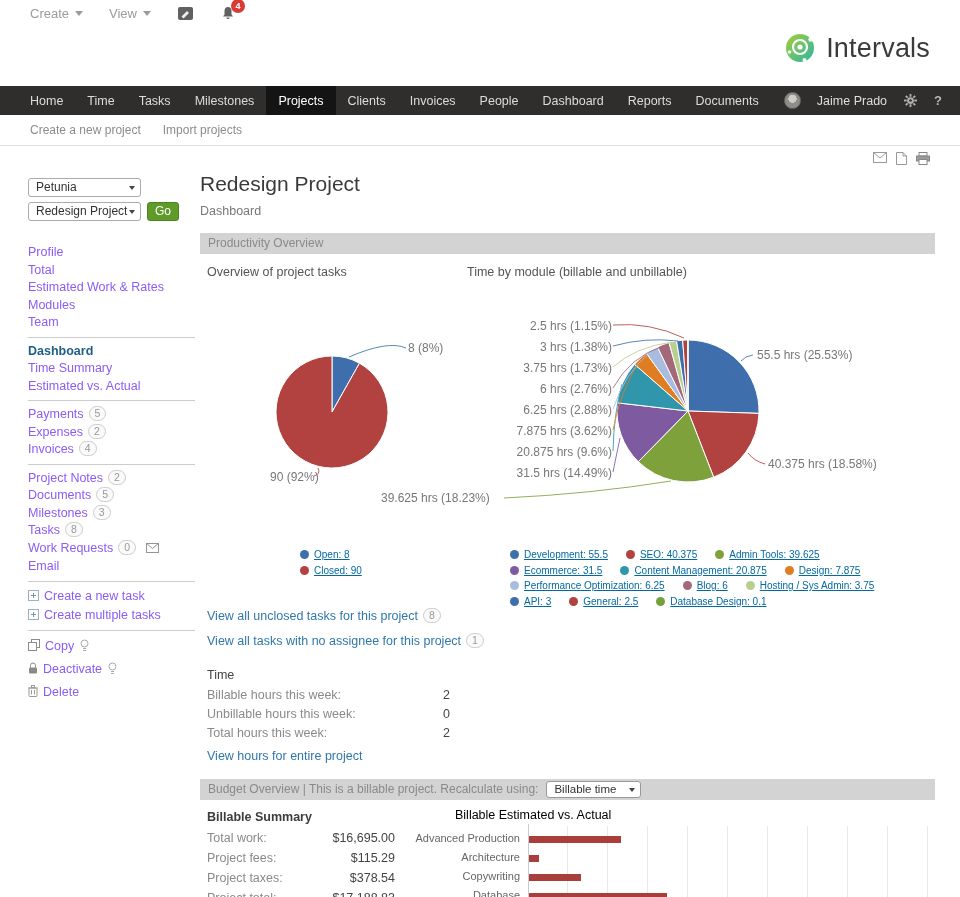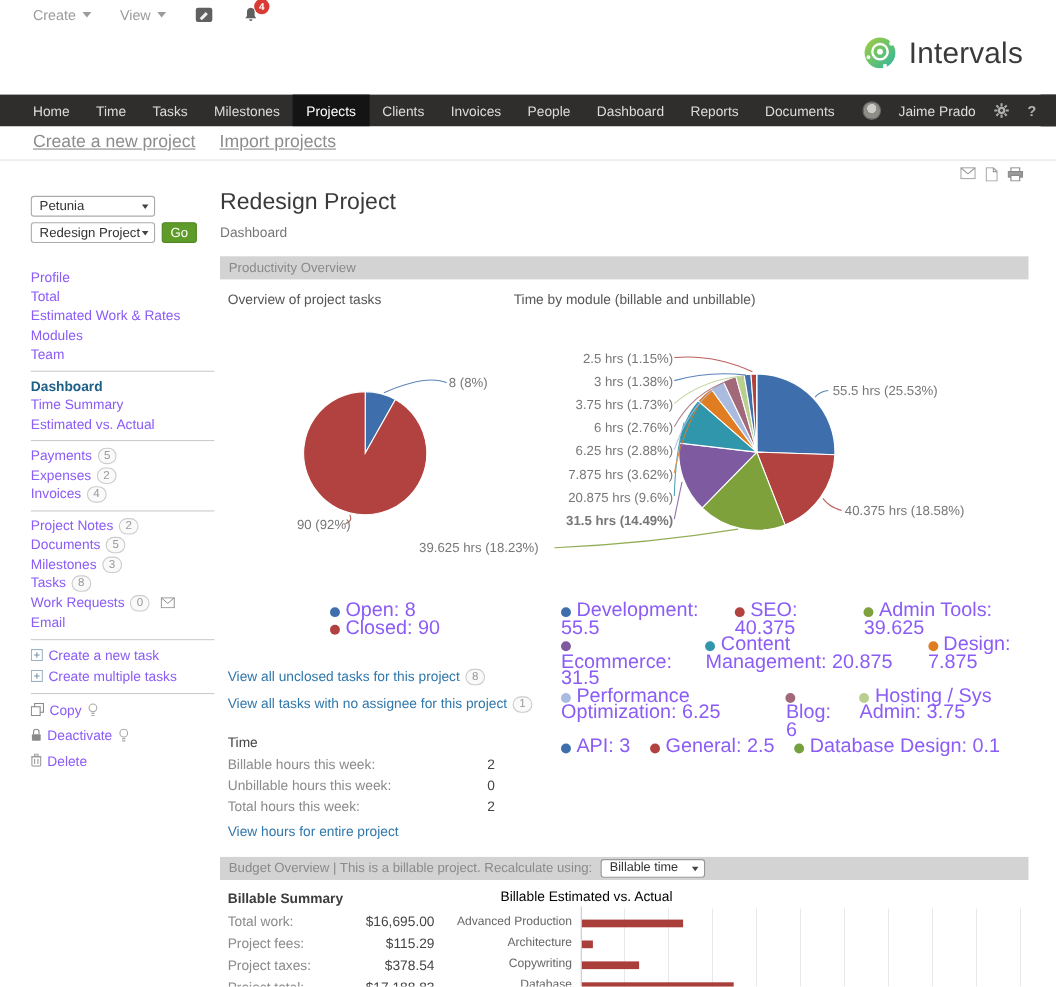--- a/index.html
+++ b/index.html
@@ -23,21 +23,21 @@
   .nav-item { color:#dcdcdc; font-size:12.5px; padding:0 12px; display:flex; align-items:center; cursor:pointer; }
   .nav-item.active { background:#141414; color:#fff; }
   .nav-right { position:absolute; right:18px; top:0; height:29px; display:flex; align-items:center; gap:16px; }
   .avatar { width:17px; height:17px; border-radius:50%; background:radial-gradient(circle at 50% 38%, #cfcdc8 0 34%, #8f8d88 35% 100%); border:1px solid #6a6965; }
   .nav-user { color:#dedede; font-size:12.5px; }
   .nav-help { color:#b5b5b5; font-size:13px; font-weight:bold; cursor:pointer; }
   .right-strip { position:absolute; left:946px; top:86px; width:14px; height:47px; background:#2f2e2d; }
 
   
   .subnav { position:absolute; left:0; top:115px; width:960px; height:31px; background:#fff; border-bottom:1px solid #e3e3e3; display:flex; align-items:center; gap:22px; padding-left:30px; }
-  .subnav a { color:#8c8c8c; font-size:16px;text-decoration:underline; }
+  .subnav a { color:#8c8c8c; font-size:12px; }
 
   
   .sidebar { position:absolute; left:28px; top:178px; width:167px; font-size:12.5px; }
   .fakeselect { position:relative; width:113px; height:19px; border:1px solid #ababab; border-radius:3px; background:#fff; color:#333; font-size:12px; line-height:17px; padding:0 16px 0 7px; cursor:pointer; margin-bottom:5px; white-space:nowrap; overflow:hidden; }
   .fakeselect .caret-s { position:absolute; right:5px; top:7px; width:0; height:0; border-left:3.5px solid transparent; border-right:3.5px solid transparent; border-top:4.5px solid #444; }
   .sel-row { display:flex; gap:6px; }
   .go-btn { height:19px; padding:0 7px; background:#5e9b28; border:1px solid #4f8520; border-radius:3px; color:#fff; font-size:12px; line-height:17px; cursor:pointer; }
   .snav { list-style:none; margin-top:18px; }
   .snav.tight { margin-top:0; }
   .snav li { line-height:17.5px; }
@@ -63,21 +63,21 @@
   .col-title { position:absolute; font-size:12.5px; color:#555; }
 
   
   .charts { position:absolute; left:0; top:262px; width:735px; height:352px; }
   .charts svg.pie { position:absolute; cursor:pointer; }
   #pie0 { left:75px; top:93px; }
   #pie1 { left:416px; top:77px; }
   .connectors { position:absolute; left:0; top:0; }
   .plabel { position:absolute; font-size:12px; color:#777; white-space:nowrap; }
   .p2stack { left:262px; width:150px; text-align:right; }
-  .legend { position:absolute; font-size:18px; color:#8b5cf6; }
+  .legend { position:absolute; font-size:10px; color:#0369a1;text-decoration:underline; }
   .legend .lrow { display:flex; gap:18px; line-height:15.5px; }
   .dot { display:inline-block; width:9px; height:9px; border-radius:50%; margin-right:5px; vertical-align:-1px; }
 
   
   .tasklink { position:absolute; left:7px; font-size:12.5px; }
   .tasklink a { color:#3077ab; }
   .time-head { position:absolute; left:7px; top:668px; font-size:12.5px; color:#444; }
   .time-row { position:absolute; left:7px; width:440px; font-size:12.5px; color:#8a8a8a; }
   .time-row .val { position:absolute; left:236px; color:#444; }
 
@@ -334,21 +334,21 @@
       <div class="plabel" style="left:208px; top:79px;">8 (8%)</div>
       <div class="plabel" style="left:70px; top:208px;">90 (92%)</div>
 
       <div class="plabel p2stack" style="top:57px;">2.5 hrs (1.15%)</div>
       <div class="plabel p2stack" style="top:78px;">3 hrs (1.38%)</div>
       <div class="plabel p2stack" style="top:99px;">3.75 hrs (1.73%)</div>
       <div class="plabel p2stack" style="top:120px;">6 hrs (2.76%)</div>
       <div class="plabel p2stack" style="top:141px;">6.25 hrs (2.88%)</div>
       <div class="plabel p2stack" style="top:162px;">7.875 hrs (3.62%)</div>
       <div class="plabel p2stack" style="top:183px;">20.875 hrs (9.6%)</div>
-      <div class="plabel p2stack" style="top:204px;font-weight:bold;">31.5 hrs (14.49%)</div>
+      <div class="plabel p2stack" style="top:204px;">31.5 hrs (14.49%)</div>
       <div class="plabel" style="left:181px; top:229px;">39.625 hrs (18.23%)</div>
       <div class="plabel" style="left:557px; top:86px;">55.5 hrs (25.53%)</div>
       <div class="plabel" style="left:568px; top:195px;">40.375 hrs (18.58%)</div>
 
       <div class="legend" style="left:100px; top:285px;">
         <div class="lrow">
             <span><span class="dot" style="background: rgb(62, 111, 172);"></span><span>Open: 8</span></span>
           </div>
         <div class="lrow">
             <span><span class="dot" style="background: rgb(178, 66, 63);"></span><span>Closed: 90</span></span>

